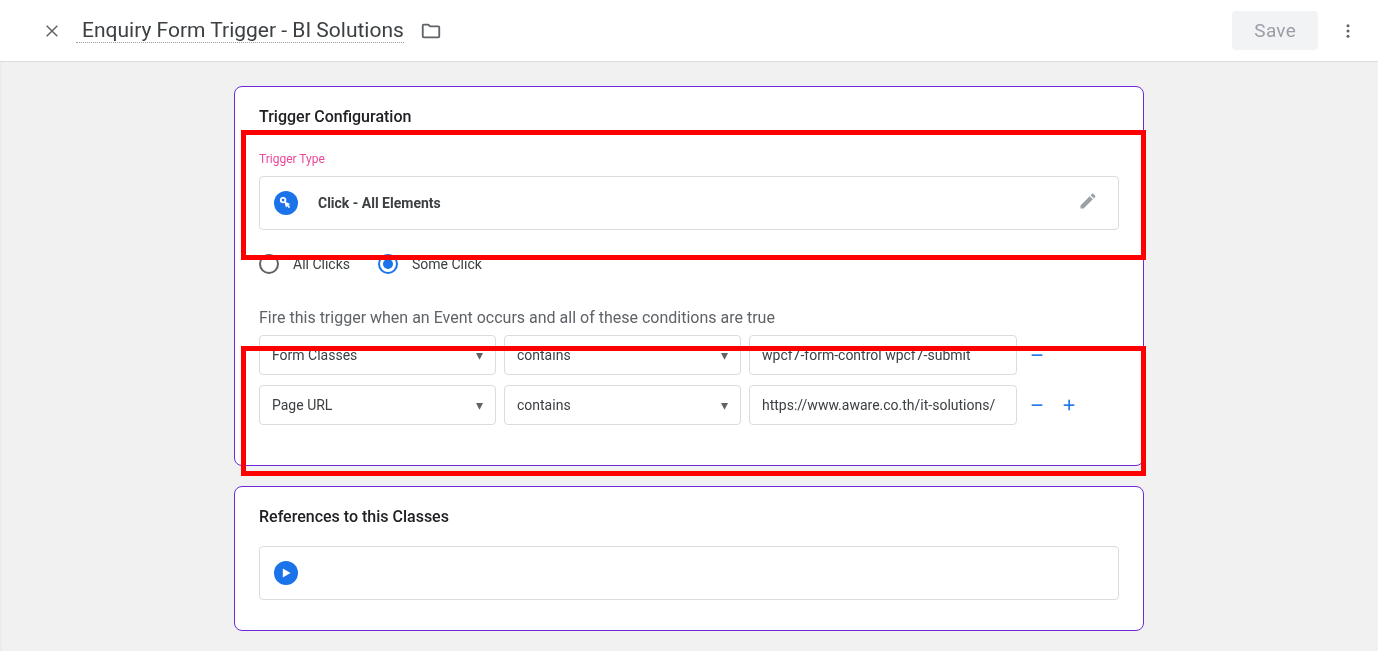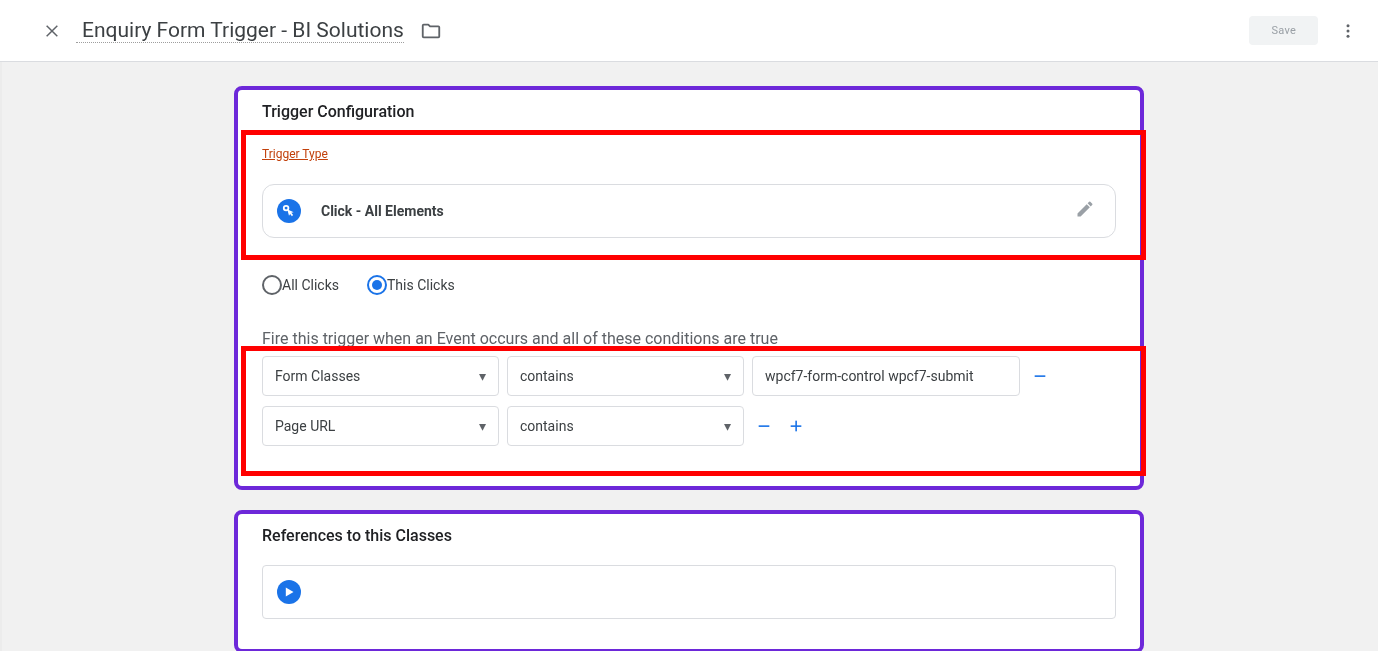--- a/index.html
+++ b/index.html
@@ -41,21 +41,21 @@
     .folder-ic {
       margin-left: 16px;
       color: #5f6368;
       display: inline-flex;
     }
     .header-spacer { flex: 1; }
     .save-chip {
       background: #f1f3f4;
       border-radius: 4px;
       padding: 8px 22px;
-      font-size: 11px;
+      font-size: 19px;
       color: #9aa0a6;
       letter-spacing: .25px;
       cursor: default;
       margin-right: 4px;
     }
     .more-btn {
       width: 40px; height: 40px;
       display: flex; align-items: center; justify-content: center;
       color: #5f6368; cursor: pointer;
       border-radius: 50%;
@@ -64,53 +64,52 @@
     .workspace {
       width: 100%;
       display: flex;
       justify-content: center;
       padding-top: 24px;
     }
     .card {
       width: 910px;
       background: #fff;
       border-radius: 8px;
-      border: 4px solid #6d28d9;
-      padding: 12px 24px 30px 24px;
+      border: 1px solid #6d28d9;
+      padding: 20px 24px 30px 24px;
       margin-bottom: 20px;
       position: relative;
     }
     .card-title {
       font-size: 16px;
       font-weight: 500;
       color: #202124;
       margin-bottom: 26px;
     }
     .highlight-box {
       position: absolute;
       border: 5px solid #ff0000;
       pointer-events: none;
     }
     .hl1 { top: 130px; left: 241px; width: 905px; height: 130px; }
     .hl2 { top: 346px; left: 241px; width: 905px; height: 130px; }
 
     .sub-label {
       font-size: 12px;
-      color: #c2410c;
-      margin-bottom: 23px;
+      color: #ec4899;
+      margin-bottom: 10px;
       margin-top: 2px;
-      text-decoration: underline;
     }
     .trigger-type-row {
       border: 1px solid #dadce0;
-      border-radius: 12px;
+      border-radius: 4px;
       display: flex;
       align-items: center;
       padding: 14px 20px 14px 14px;
-      margin-bottom: 37px;
+      margin-bottom: 24px;
     }
     .click-icon {
       width: 24px; height: 24px;
       background: #1a73e8;
       border-radius: 50%;
       display: flex; align-items:center; justify-content:center;
       margin-right: 20px;
     }
     .click-icon svg { width:14px; height:14px }
     .trigger-type-label {
@@ -125,21 +124,21 @@
     }
     .fires-on-label {
       font-size: 13px;
       color: #5f6368;
       margin-bottom: 10px;
     }
     .radio-row {
       display: flex; gap: 28px; align-items: center;
       margin-bottom: 34px;
     }
-    .radio-item { display: flex; align-items: center; gap: 0; cursor: pointer;}
+    .radio-item { display: flex; align-items: center; gap: 14px; cursor: pointer;}
     .radio-c {
       width: 20px; height: 20px;
       border: 2px solid #5f6368;
       border-radius: 50%;
       display: flex; align-items: center; justify-content: center;
     }
     .radio-c.sel { border-color: #1a73e8; }
     .radio-dot {
       width: 10px; height: 10px; background: #1a73e8; border-radius: 50%;
     }
@@ -251,21 +250,21 @@
 
       <div class="radio-row">
         <div class="radio-item">
           <span class="radio-c"></span>
           <span class="radio-label">All Clicks</span>
         </div>
         <div class="radio-item">
           <span class="radio-c sel">
               <span class="radio-dot"></span>
             </span>
-          <span class="radio-label">This Clicks</span>
+          <span class="radio-label">Some Click</span>
         </div>
       </div>
 
       <div class="cond-label">Fire this trigger when an Event occurs and all of these conditions are true</div>
 
       <div class="cond-row">
         <div class="pill sel-box">
           <span>Form Classes</span>
           <span class="dd-arrow">▾</span>
         </div>
@@ -285,20 +284,23 @@
       </div>
 
       <div class="cond-row">
         <div class="pill sel-box">
           <span>Page URL</span>
           <span class="dd-arrow">▾</span>
         </div>
         <div class="pill sel-box">
           <span>contains</span>
           <span class="dd-arrow">▾</span>
+        </div>
+        <div class="pill val-box">
+          <span>https://www.aware.co.th/it-solutions/</span>
         </div>
         <span class="iconbtn">
           <svg width="16" height="16" viewBox="0 0 24 24">
               <rect x="4" y="11" width="16" height="2.4" fill="#1a73e8"></rect>
             </svg>
         </span>
         <span class="iconbtn">
           <svg width="16" height="16" viewBox="0 0 24 24">
               <rect x="4" y="11" width="16" height="2.4" fill="#1a73e8"></rect>
               <rect x="11" y="4" width="2.4" height="16" fill="#1a73e8"></rect>

